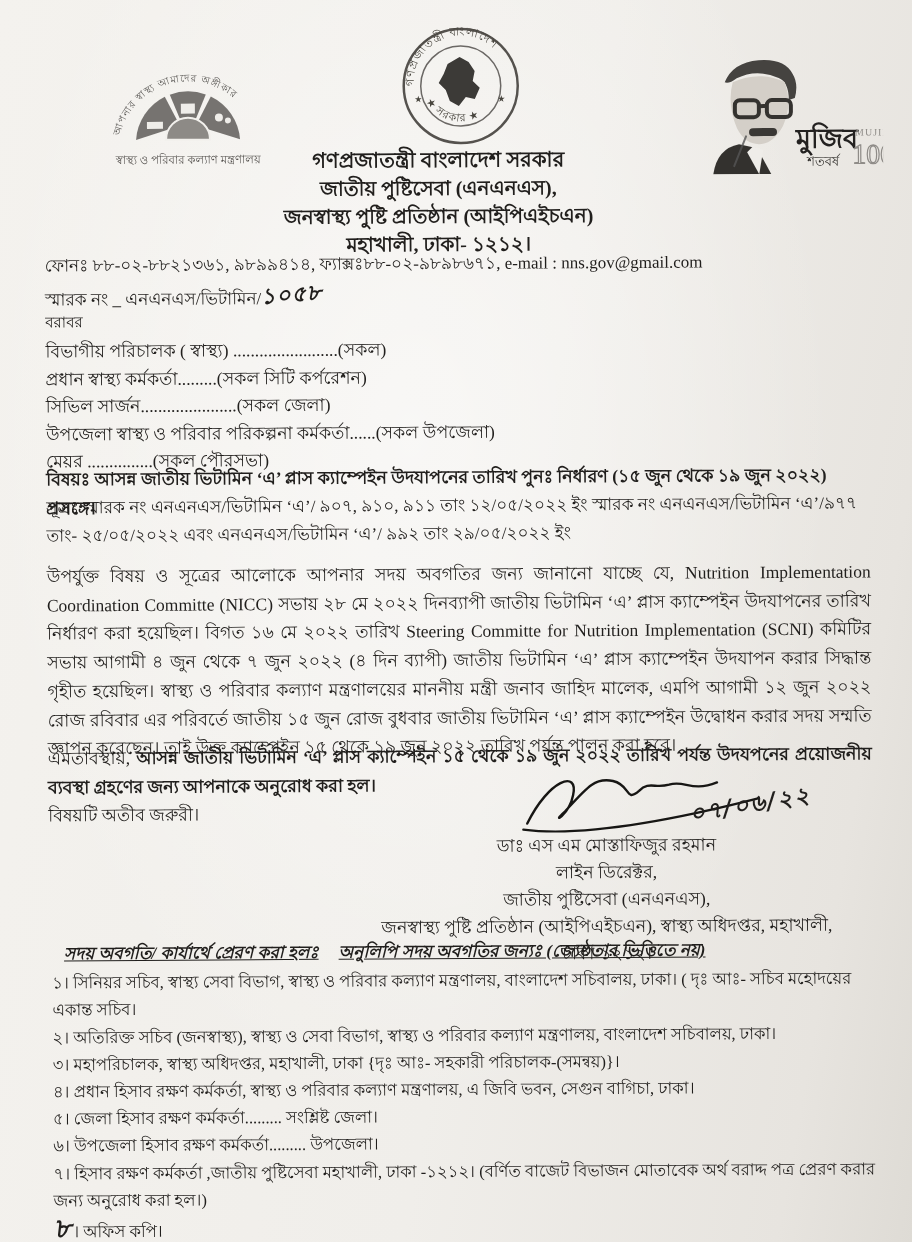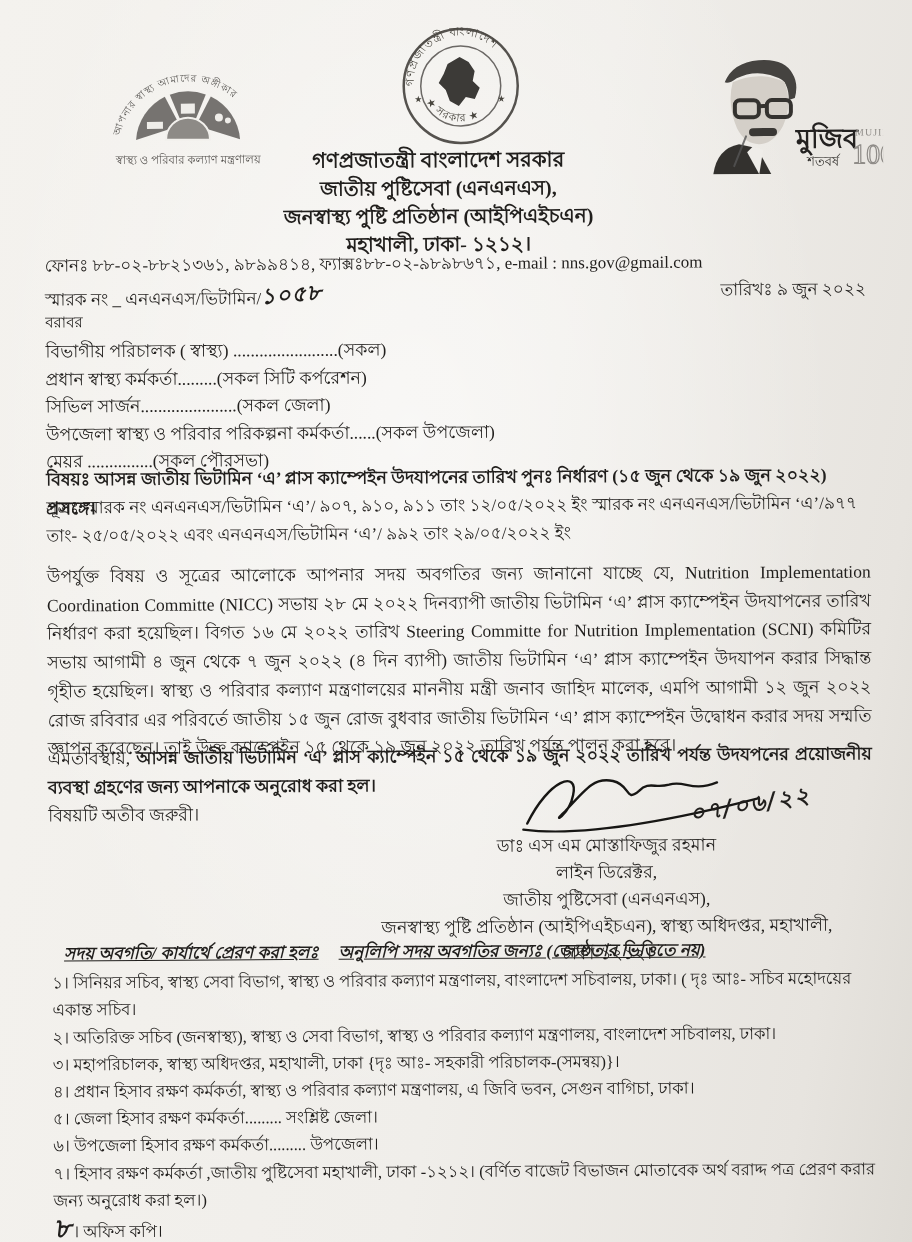--- a/index.html
+++ b/index.html
@@ -114,21 +114,20 @@
     <div class="ln">জনস্বাস্থ্য পুষ্টি প্রতিষ্ঠান (আইপিএইচএন)</div>
     <div class="ln">মহাখালী, ঢাকা- ১২১২।</div>
   </div>
 
   <div class="abs contact">ফোনঃ ৮৮-০২-৮৮২১৩৬১, ৯৮৯৯৪১৪, ফ্যাক্সঃ৮৮-০২-৯৮৯৮৬৭১, e-mail : nns.gov@gmail.com</div>
 
   <div class="abs memo-row">
     <div>
       <span>স্মারক নং _ এনএনএস/ভিটামিন/</span><span class="hand memo-num">১০৫৮</span>
     </div>
-    <div>তারিখঃ ৯ জুন ২০২২</div>
   </div>
 
   <div class="abs salutation">বরাবর</div>
 
   <div class="abs recipients">
     <div>বিভাগীয় পরিচালক ( স্বাস্থ্য) ........................(সকল)</div>
     <div>প্রধান স্বাস্থ্য কর্মকর্তা.........(সকল সিটি কর্পরেশন)</div>
     <div>সিভিল সার্জন......................(সকল জেলা)</div>
     <div>উপজেলা স্বাস্থ্য ও পরিবার পরিকল্পনা কর্মকর্তা......(সকল উপজেলা)</div>
     <div>মেয়র ...............(সকল পৌরসভা)</div>

